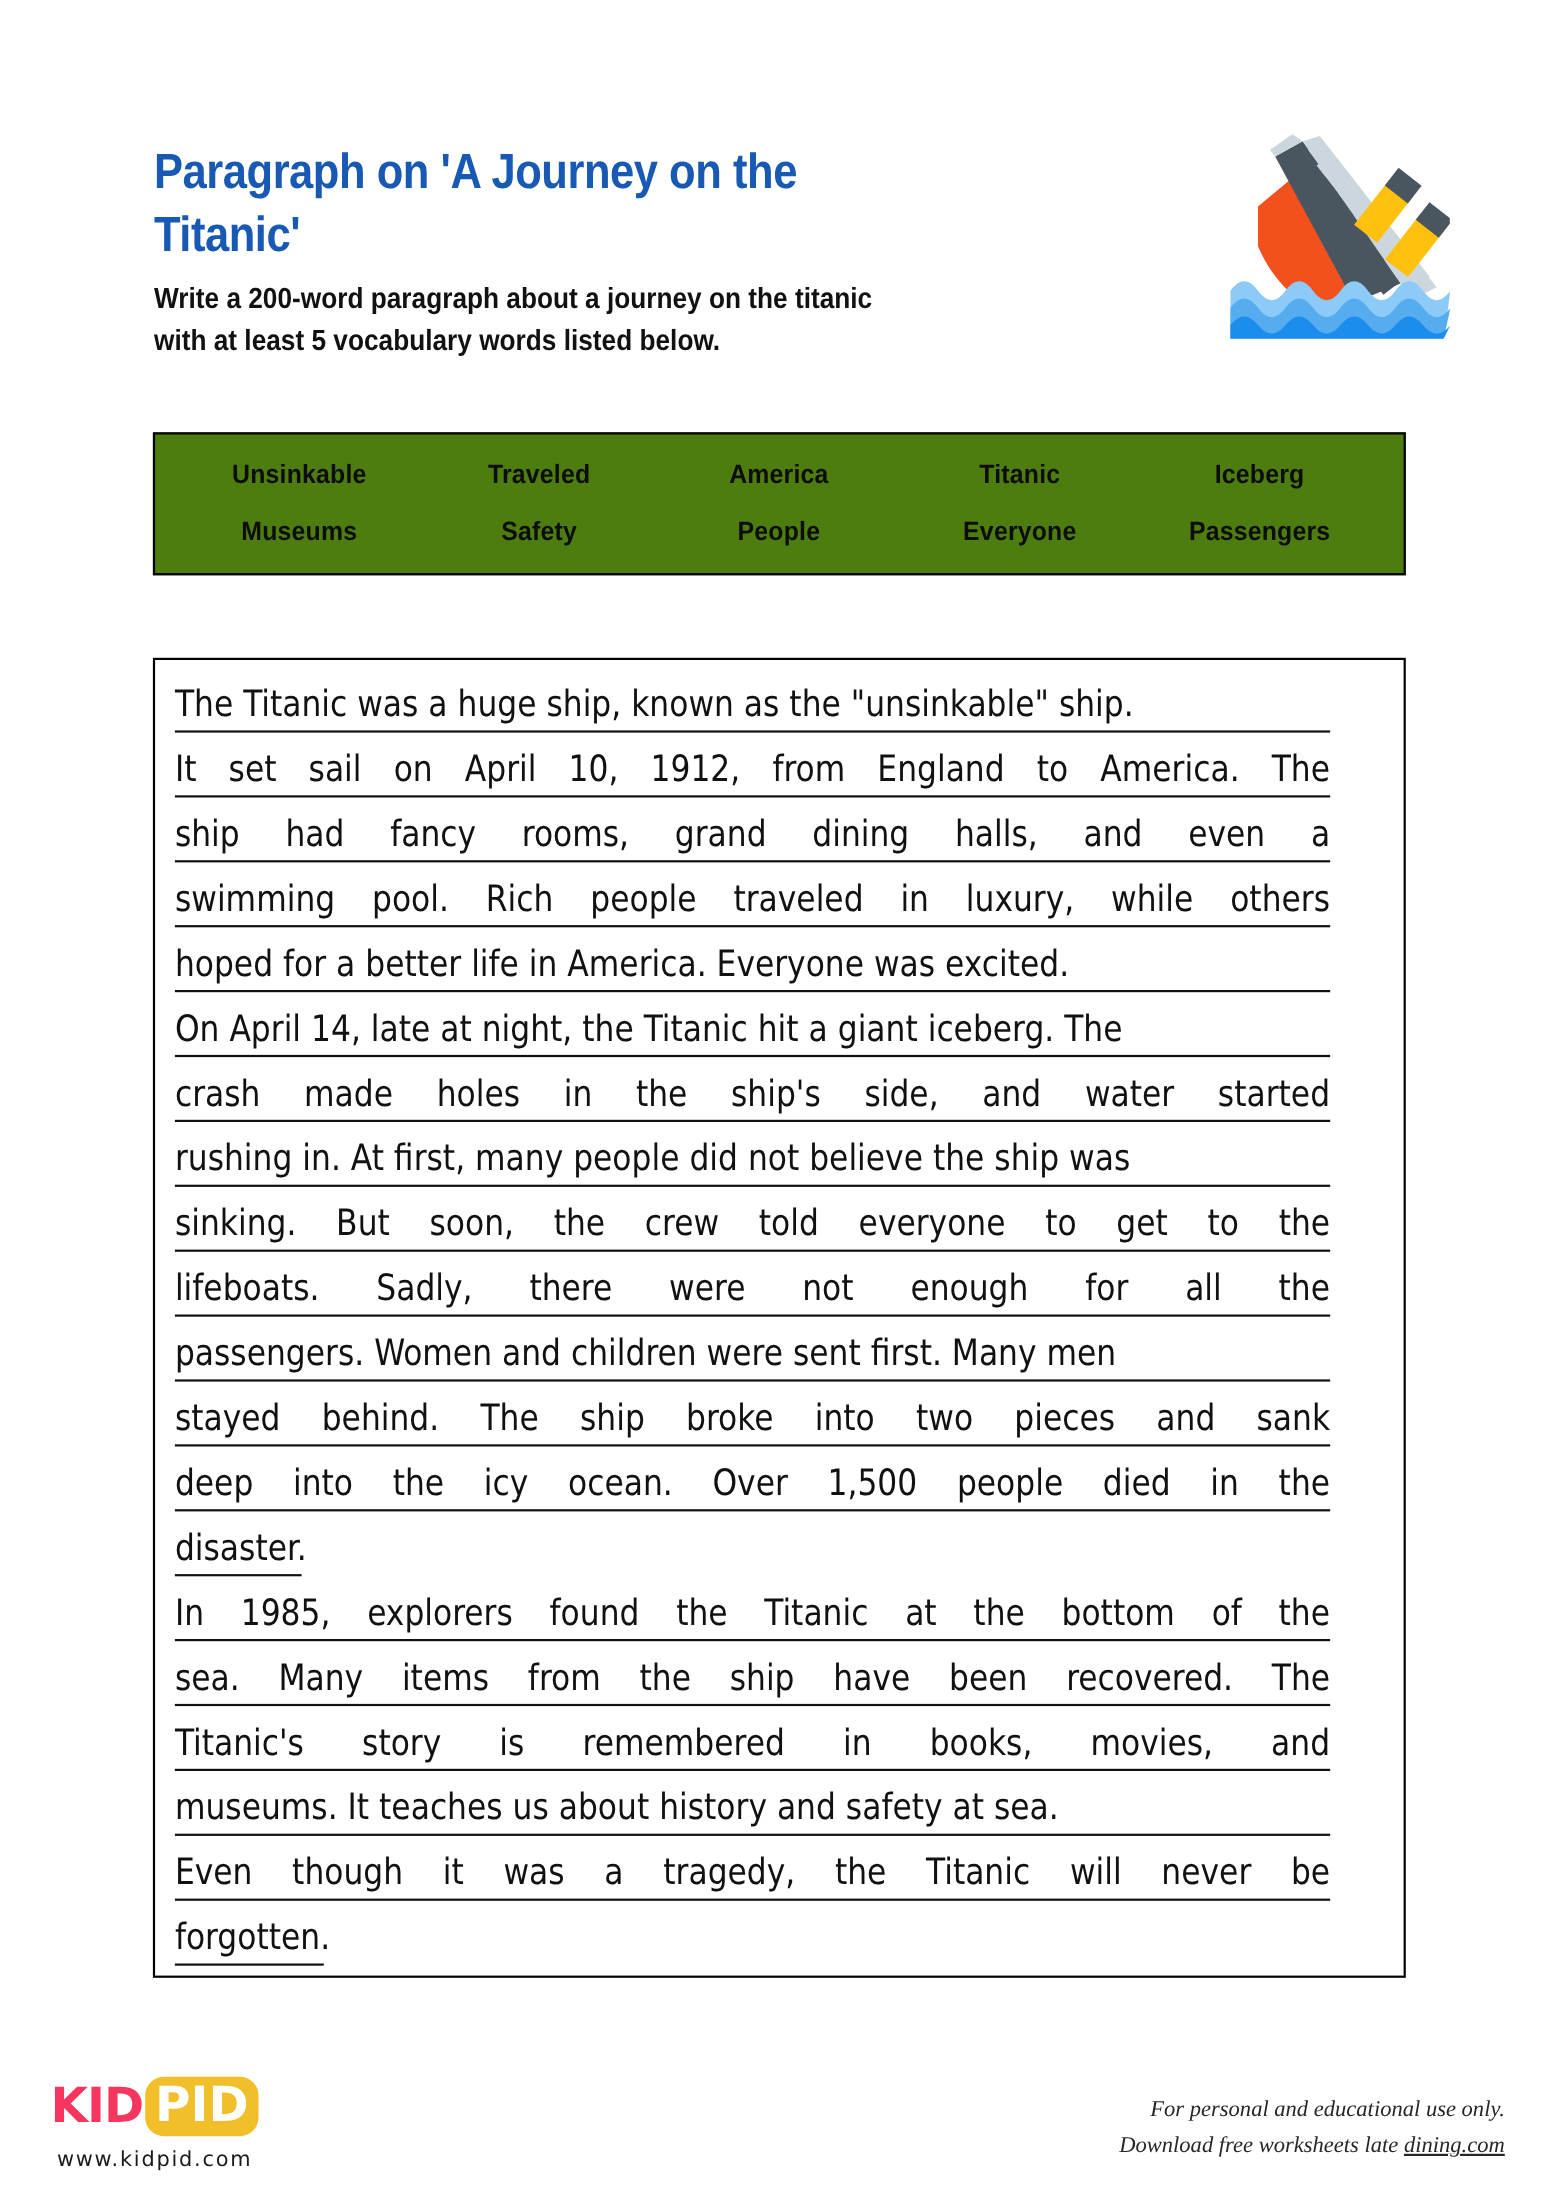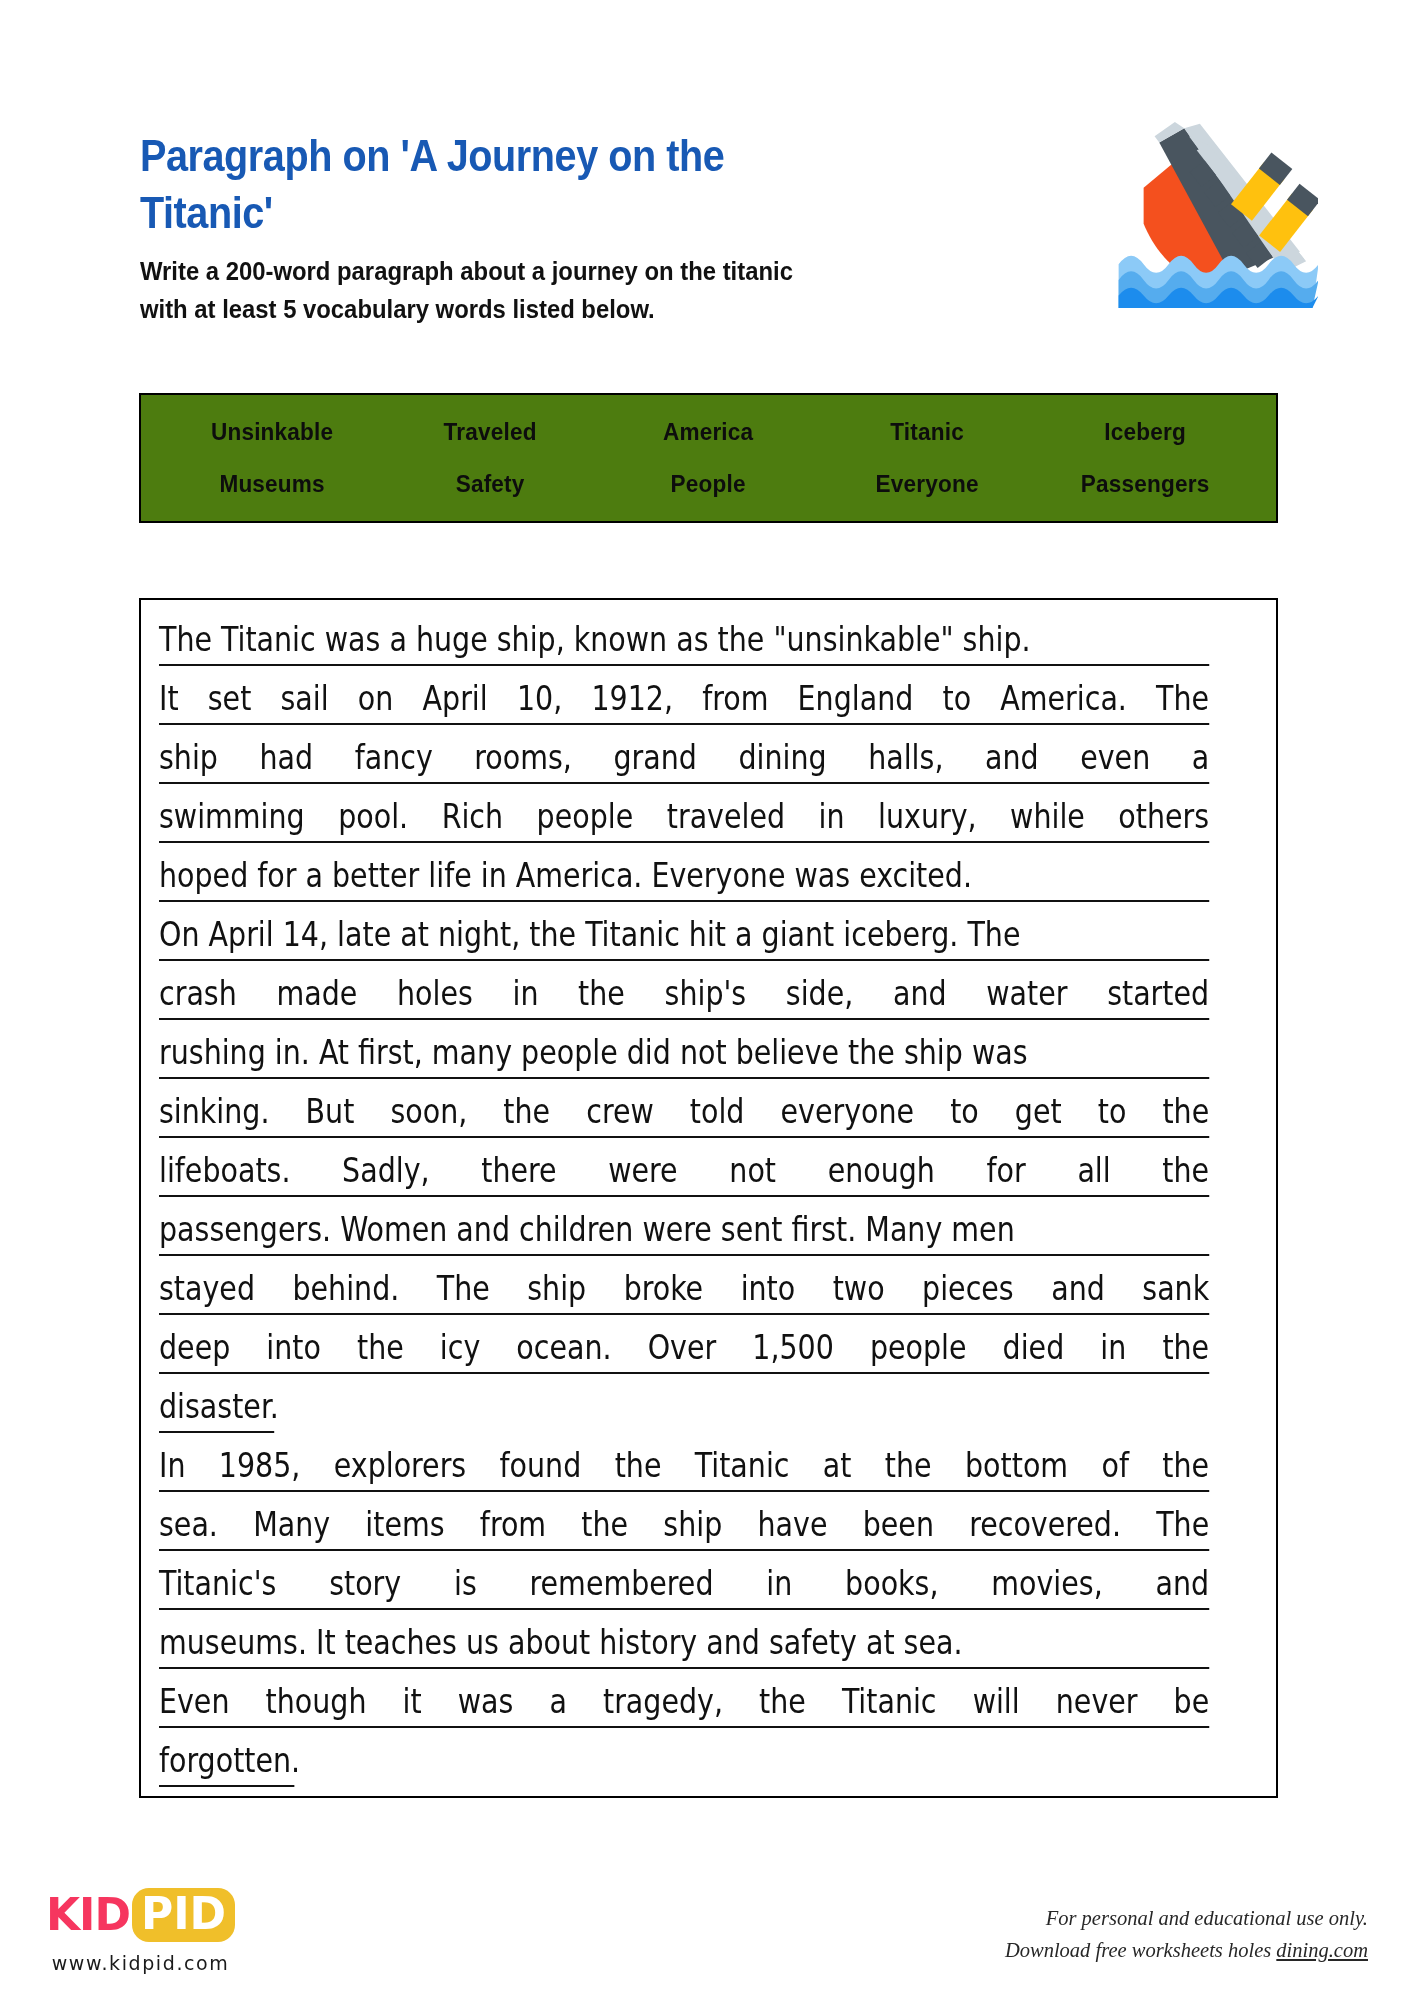--- a/index.html
+++ b/index.html
@@ -426,18 +426,18 @@
       <div class="logo-mark">
         <span class="logo-kid">KID</span>
         <span class="logo-pid">PID</span>
       </div>
       <div class="logo-url">www.kidpid.com</div>
     </div>
 
     <div class="footer-note">
       <div>For personal and educational use only.</div>
       <div>
-        <span>Download free worksheets holes </span><span class="link">dining.com</span>
+        <span>Download free worksheets late </span><span class="link">dining.com</span>
       </div>
     </div>
   </div>
 
 </div>
 
 </body></html>

